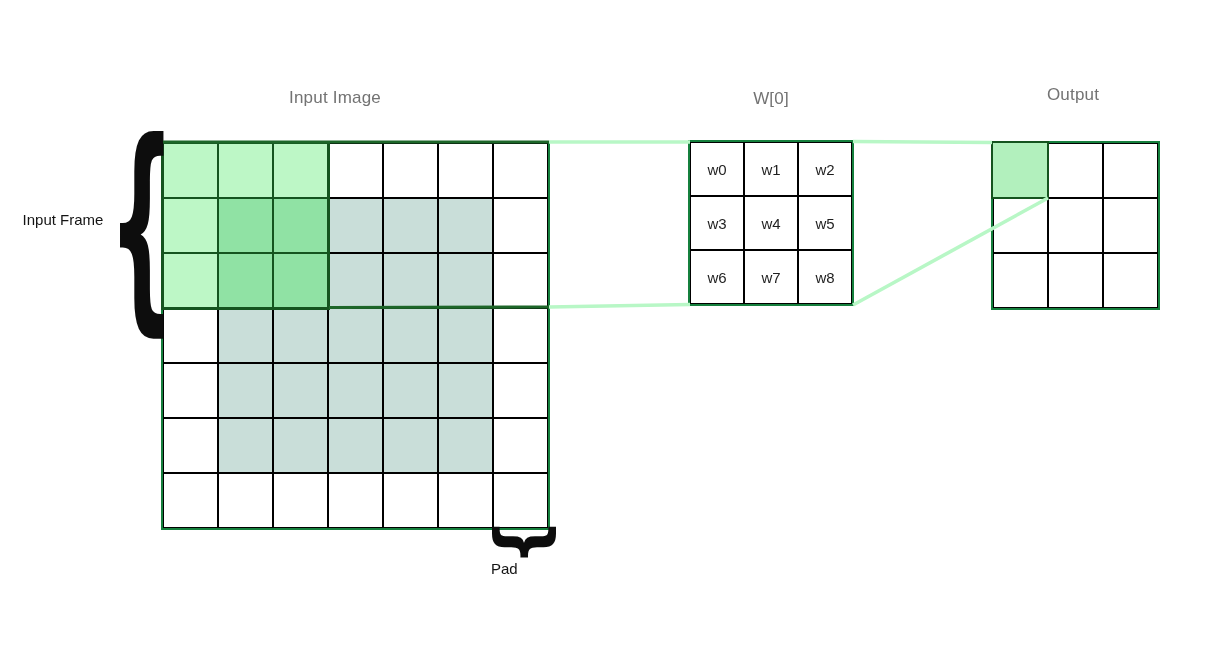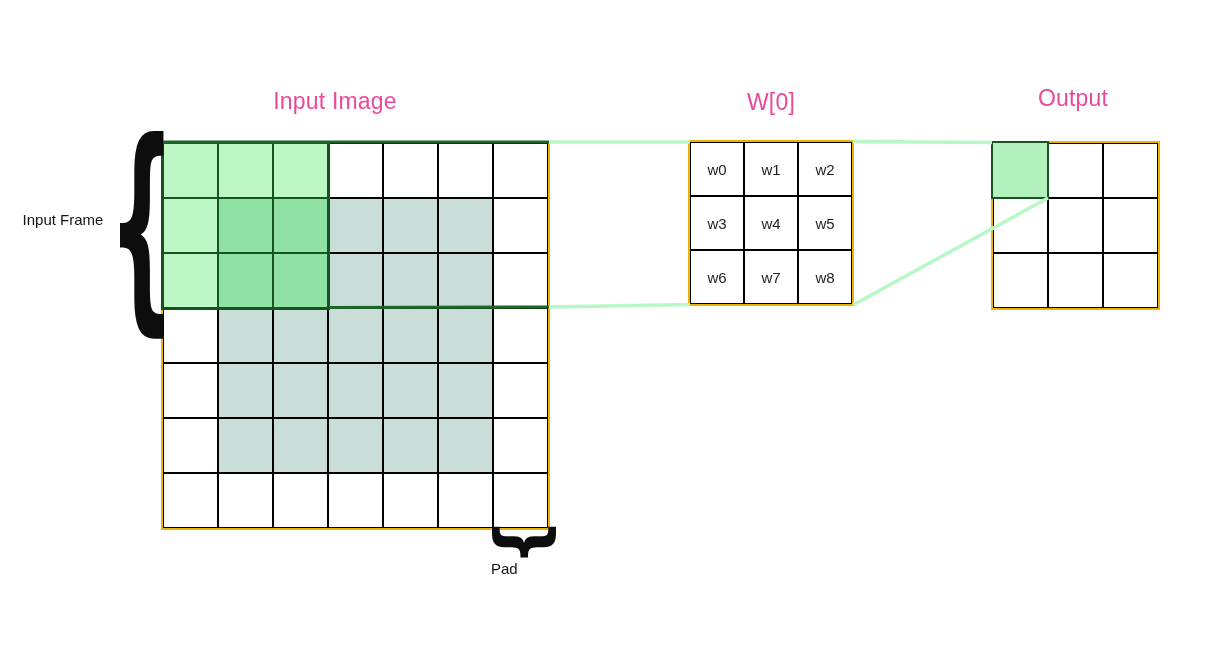--- a/index.html
+++ b/index.html
@@ -1,25 +1,25 @@
 <!DOCTYPE html>
 <html><head>
 <meta charset="utf-8">
 <style>
   html,body{margin:0;padding:0;background:#ffffff;}
   #canvas{
     position:relative;width:1206px;height:659px;background:#ffffff;
     font-family:"Liberation Sans","DejaVu Sans",sans-serif;overflow:hidden;
   }
   .title{
-    position:absolute;text-align:center;color:#ec4899;font-size:23px;
+    position:absolute;text-align:center;color:#737373;font-size:17px;
     letter-spacing:0.2px;
   }
   .grid{
-    position:absolute;display:grid;border:2px solid #eab308;background:#fff;
+    position:absolute;display:grid;border:2px solid #15803d;background:#fff;
   }
   .cell{
     box-sizing:border-box;border:1.75px solid #000;background:transparent;
     display:flex;align-items:center;justify-content:center;
   }
   .cell.teal{background:var(--image-fill);}
   #window-overlay{
     position:absolute;display:grid;border:2px solid var(--window-border);
     background:transparent;
   }

